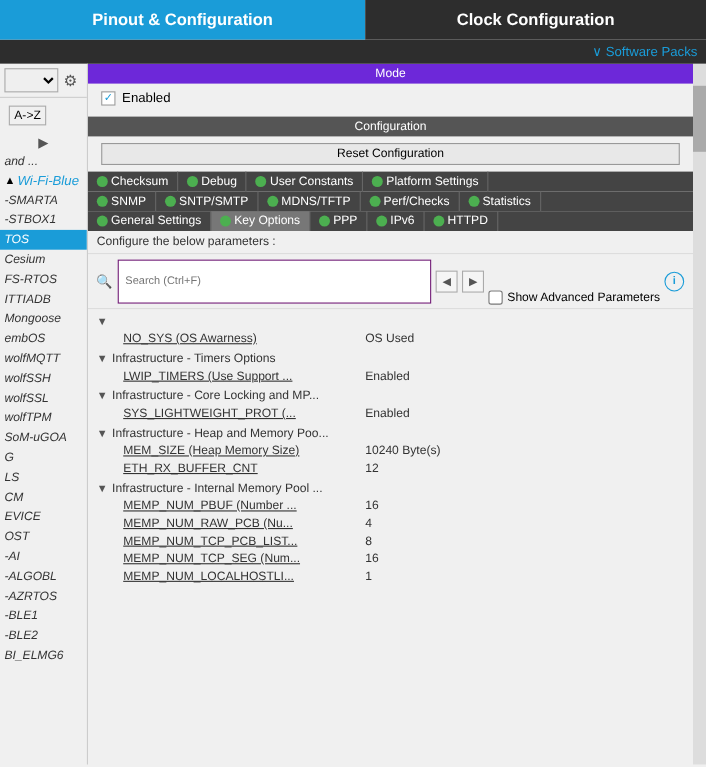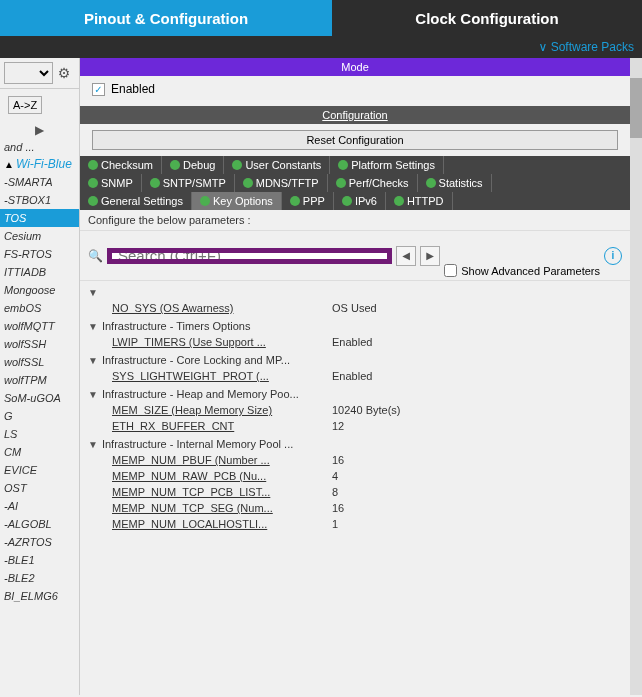--- a/index.html
+++ b/index.html
@@ -27,35 +27,35 @@
     .sidebar-item { padding: 3px 4px; font-size: 11px; color: #333; cursor: pointer; }
     .sidebar-item.and-item { font-size: 11px; padding: 2px 4px; }
     .sidebar-item.active { background: #1a9cd8; color: white; }
     .sidebar-wifi { color: #1a9cd8; }
 
     
     .content { flex: 1; display: flex; flex-direction: column; overflow: hidden; }
     .content-title { background: #555; color: white; text-align: center; padding: 4px; font-size: 12px; }
     .mode-bar { background: #6d28d9; color: white; text-align: center; padding: 3px; font-size: 11px; margin: 0; }
     .enabled-row { padding: 6px 12px; display: flex; align-items: center; gap: 6px; }
-    .config-title { background: #555; color: white; text-align: center; padding: 3px; font-size: 11px; margin-top: 4px; text-decoration: underline; }
+    .config-title { background: #555; color: white; text-align: center; padding: 3px; font-size: 11px; margin-top: 4px; }
     .reset-btn { margin: 6px 12px; padding: 3px 10px; background: #e8e8e8; border: 1px solid #999; cursor: pointer; font-size: 11px; }
 
     
     .tabs-row { display: flex; background: #444; flex-wrap: nowrap; }
     .tab { display: flex; align-items: center; padding: 3px 8px; font-size: 11px; color: white; border-right: 1px solid #666; cursor: pointer; gap: 3px; white-space: nowrap; }
     .tab .dot { width: 10px; height: 10px; border-radius: 50%; background: #4caf50; display: inline-block; flex-shrink: 0; }
     .tab.active { background: #555; }
 
     
     .configure-text { padding: 4px 8px; font-size: 11px; color: #333; border-bottom: 1px solid #ddd; }
 
     
     .search-row { display: flex; align-items: center; padding: 3px 8px; gap: 4px; border-bottom: 1px solid #ddd; }
-    .search-input { flex: 1; height: 16px; border: 5px solid #701a75; padding: 2px 6px; font-size: 15px; color: #999; }
+    .search-input { flex: 1; height: 40px; border: 1px solid #701a75; padding: 2px 6px; font-size: 10px; color: #999; }
     .search-nav-btn { width: 20px; height: 20px; display: flex; align-items: center; justify-content: center; cursor: pointer; color: #555; border: 1px solid #aaa; background: #f5f5f5; font-size: 10px; }
     .show-advanced { display: flex; align-items: center; gap: 4px; font-size: 11px; cursor: pointer; white-space: nowrap; margin-top: 30px; }
     .show-advanced input { cursor: pointer; }
     .info-btn { width: 18px; height: 18px; border-radius: 50%; border: 1px solid #1a9cd8; color: #1a9cd8; display: flex; align-items: center; justify-content: center; font-size: 10px; cursor: pointer; font-weight: bold; }
 
     
     .tree-content { overflow-y: auto; flex: 1; padding: 4px 8px; }
     .tree-section { margin-bottom: 2px; }
     .tree-header { display: flex; align-items: center; gap: 4px; padding: 2px 0; cursor: pointer; color: #333; font-size: 11px; }
     .tree-header .arrow { color: #555; font-size: 10px; }

